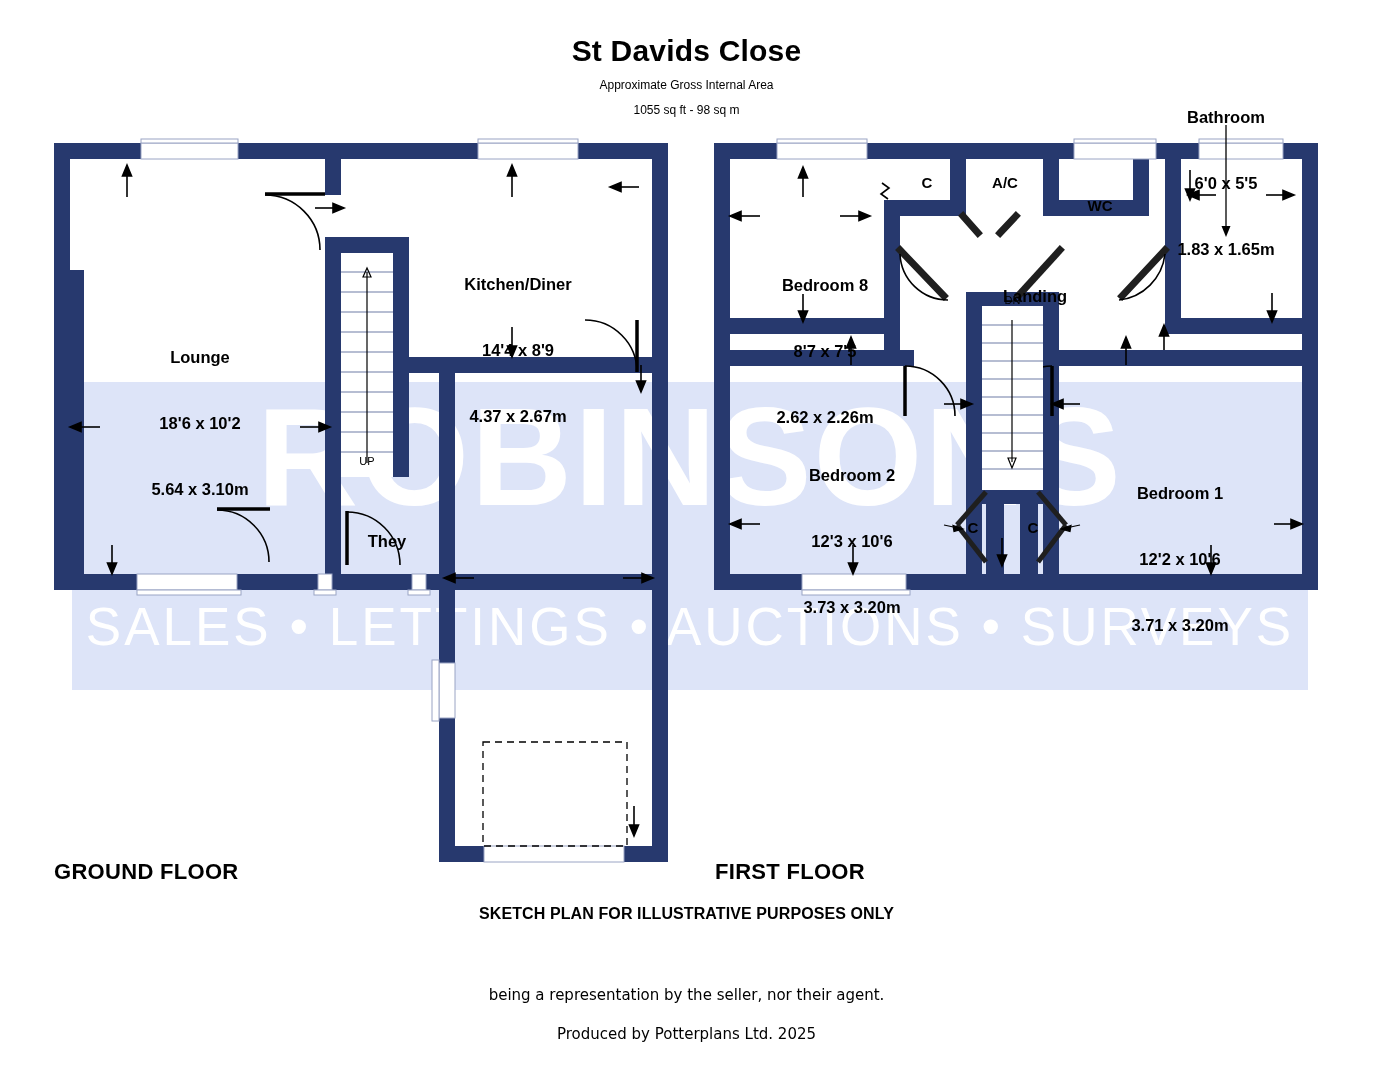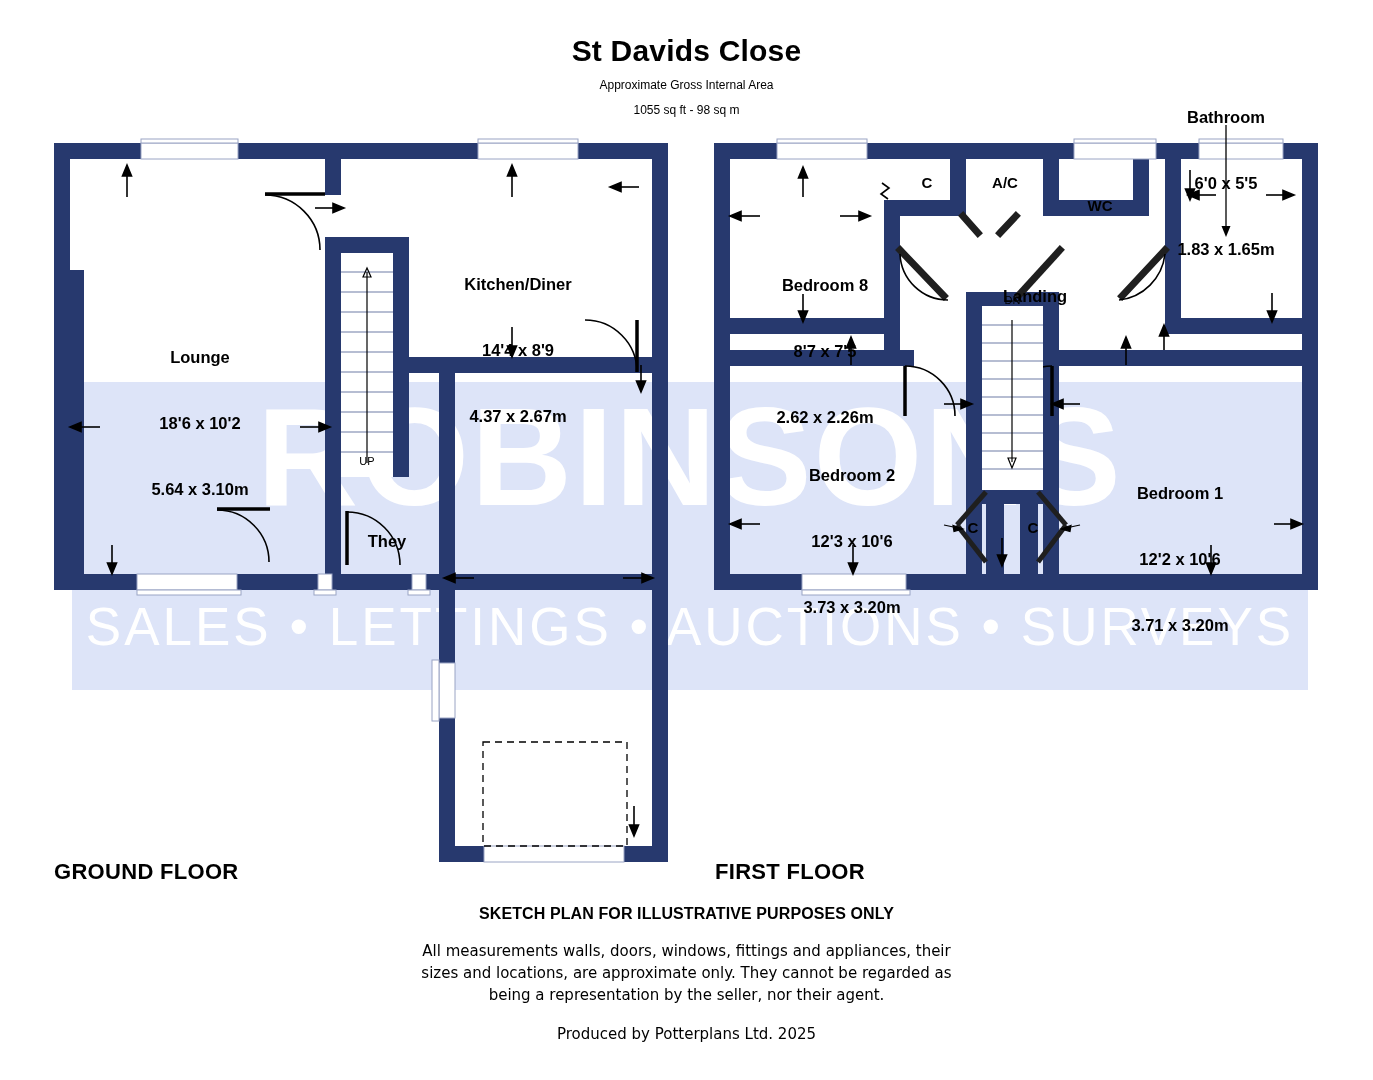--- a/index.html
+++ b/index.html
@@ -400,18 +400,16 @@
   <div class="t small" style="left:1069px;top:174px;width:62px;margin-top:23px;">WC</div>
   <div class="t small" style="left:958px;top:519px;width:30px;">C</div>
   <div class="t small" style="left:1018px;top:519px;width:30px;">C</div>
 
   <div class="t stairtxt" style="left:982px;top:294px;width:61px;">DN</div>
 
   <div class="t floorlbl" style="left:30px;top:859px;width:300px;text-align:left;padding-left:24px;">GROUND FLOOR</div>
   <div class="t floorlbl" style="left:700px;top:859px;width:300px;text-align:left;padding-left:15px;">FIRST FLOOR</div>
 
   <div class="t sketch" style="left:0;top:905px;width:1373px;">SKETCH PLAN FOR ILLUSTRATIVE PURPOSES ONLY</div>
-  <div class="t disc" style="left:0;top:940px;width:1373px;">All measurements walls, doors, windows, fittings and appliances, their</div>
-  <div class="t disc" style="left:0;top:962px;width:1373px;">sizes and locations, are approximate only. They cannot be regarded as</div>
   <div class="t disc" style="left:0;top:984px;width:1373px;">being a representation by the seller, nor their agent.</div>
   <div class="t prod" style="left:0;top:1025px;width:1373px;">Produced by Potterplans Ltd. 2025</div>
 
 </div>
 
 </body></html>

